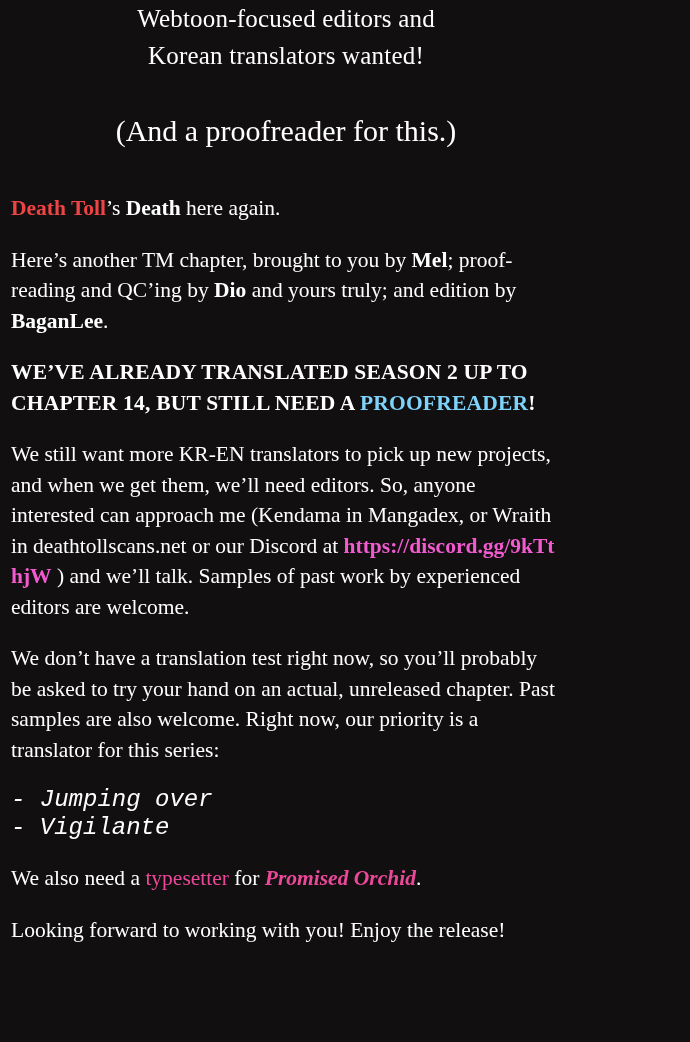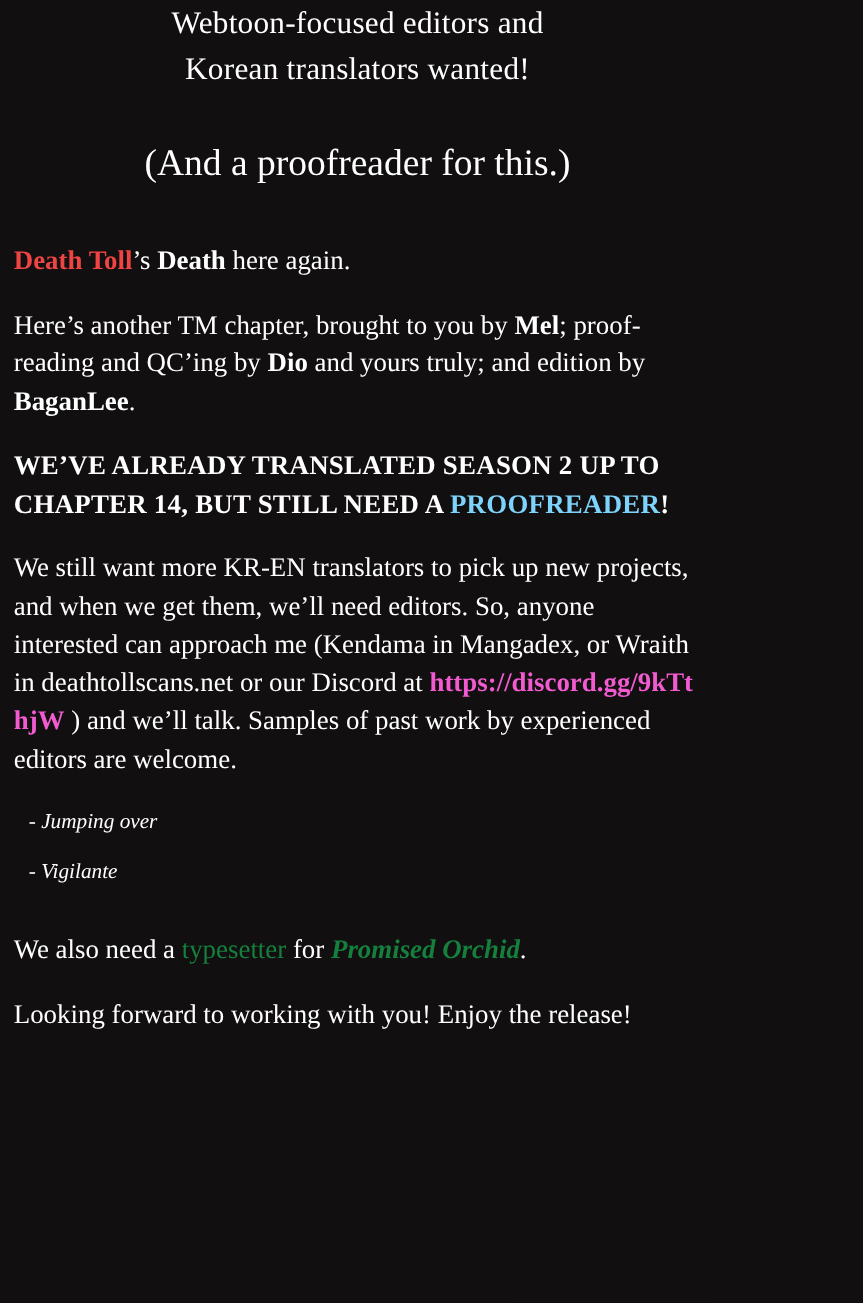--- a/index.html
+++ b/index.html
@@ -53,37 +53,38 @@
     margin: 0;
   }
   .pink {
     color: #ef4444;
     font-weight: bold;
   }
   .pink-plain {
     color: #7dd3fc;
   }
   .green {
-    color: #15803d;
+    color: #ec4899;
   }
   .bold {
     font-weight: bold;
   }
   .caps {
     font-weight: bold;
     font-size: 21.5px;
     letter-spacing: 0.2px;
   }
   .italic {
     font-style: italic;
   }
   .list-line {
-    margin: 12px;
-    font-size: 17px;
+    margin: 0;
+    font-size: 24px;
     line-height: 28px;
+    font-family: Liberation Mono, monospace;
   }
   .link {
     color: #f25ad0;
     font-weight: bold;
     text-decoration: none;
     word-break: break-all;
   }
   .spacer-sm { height: 21px; }
 </style>
 </head>
@@ -101,20 +102,21 @@
   <div class="body">
 
     <p class="para"><span class="pink">Death Toll</span><span>’s </span><span class="bold">Death</span><span> here again.</span></p>
 
     <p class="para"><span>Here’s another TM chapter, brought to you by </span><span class="bold">Mel</span><span>; proof-reading and QC’ing by </span><span class="bold">Dio</span><span> and yours truly; and edition by </span><span class="bold">BaganLee</span><span>.</span></p>
 
     <p class="para caps"><span>WE’VE ALREADY TRANSLATED SEASON 2 UP TO CHAPTER 14, BUT STILL NEED A </span><span class="pink-plain">PROOFREADER</span><span>!</span></p>
 
     <p class="para"><span>We still want more KR-EN translators to pick up new projects, and when we get them, we’ll need editors. So, anyone interested can approach me (Kendama in Mangadex, or Wraith in deathtollscans.net or our Discord at </span><a class="link" href="#">https://discord.gg/9kTthjW</a><span> ) and we’ll talk. Samples of past work by experienced editors are welcome.</span></p>
 
+    <p class="para">We don’t have a translation test right now, so you’ll probably be asked to try your hand on an actual, unreleased chapter. Past samples are also welcome. Right now, our priority is a translator for this series:</p>
 
     <p class="list-line italic">- Jumping over</p>
     <p class="list-line italic">- Vigilante</p>
 
     <div class="spacer-sm"></div>
 
     <p class="para"><span>We also need a </span><span class="green">typesetter</span><span> for </span><span class="green italic bold">Promised Orchid</span><span>.</span></p>
 
     <p class="para">Looking forward to working with you! Enjoy the release!</p>
 

